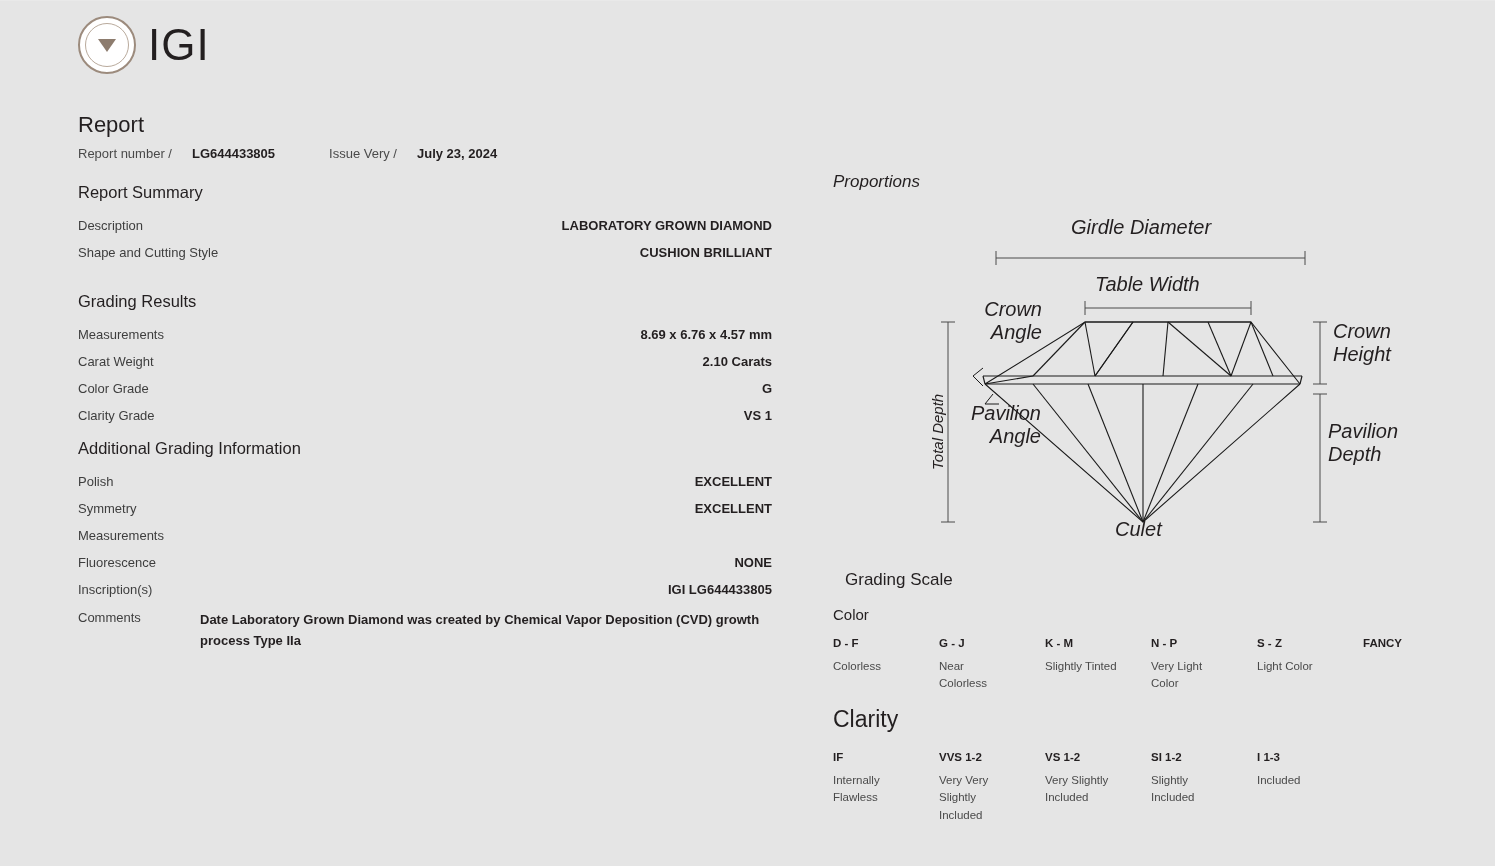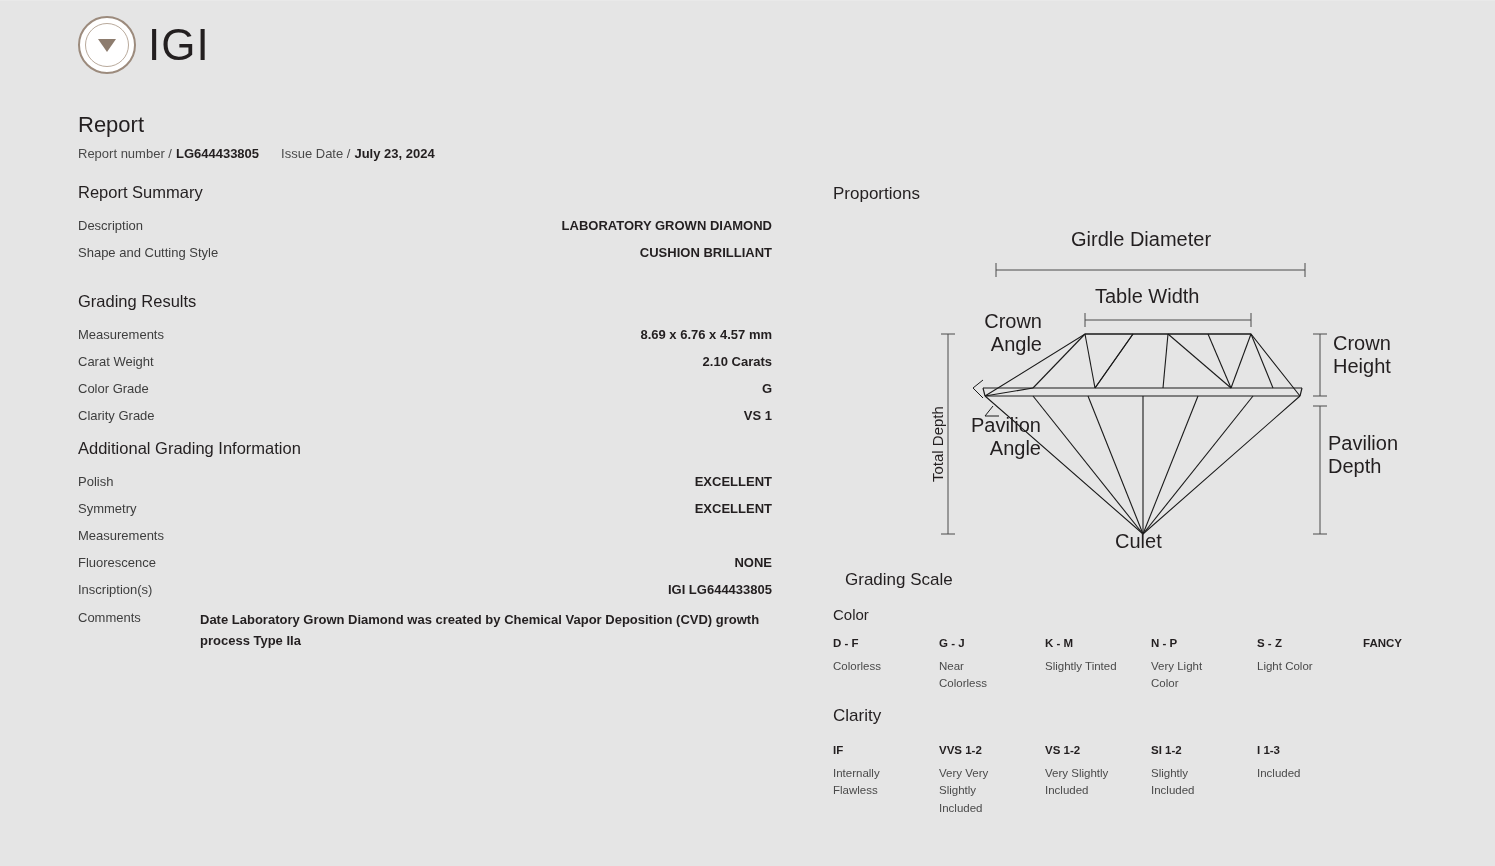--- a/index.html
+++ b/index.html
@@ -49,21 +49,21 @@
     font-family: "Liberation Sans", sans-serif;
   }
 
   
   .left { position: absolute; left: 78px; top: 112px; width: 700px; }
   h1.report-title {
     font-size: 22px; font-weight: 400; margin: 0 0 8px 0; color: #231f20;
   }
   .meta-line {
     font-size: 13px; color: #3a3a3a; margin-bottom: 22px;
-    display: flex; align-items: baseline; gap: 4px;
+    display: flex; align-items: baseline; gap: 20px;
   }
   .meta-line .lbl { color: #4a4a4a; }
   .meta-line .val { font-weight: bold; color: #231f20; }
   .meta-line .gap { display: inline-block; width: 14px; }
 
   h2.section {
     font-size: 16.5px; font-weight: 400; margin: 0 0 10px 0; color: #231f20;
   }
   .row {
     display: flex; justify-content: space-between; align-items: baseline;
@@ -80,21 +80,21 @@
   .comments-row {
     display: flex; font-size: 13px; padding-top: 7px;
   }
   .comments-row .k { color: #3e3e3e; width: 122px; flex: none; }
   .comments-row .v {
     font-weight: bold; color: #231f20; line-height: 1.6;
     width: 600px; text-align: left;
   }
 
   
-  .right { position: absolute; left: 833px; top: 184px; width: 620px; }
+  .right { position: absolute; left: 833px; top: 172px; width: 620px; font-style: italic; }
   h2.rsection { font-size: 17px; font-weight: 400; margin: 0; color: #231f20; }
 
   .diagram { position: relative; width: 620px; height: 350px; margin-top: 6px; }
   .diagram svg { position: absolute; left: 0; top: 0; }
   .dlabel {
     position: absolute; font-size: 20px; color: #231f20; line-height: 1.15;
     white-space: pre-line;
   }
   .vlabel {
     position: absolute; font-size: 15px; color: #231f20;
@@ -127,21 +127,21 @@
     <div class="logo-text">IGI</div>
   </div>
 
   <div class="left">
     <h1 class="report-title">Report</h1>
 
     <div class="meta-line">
       <span class="lbl">Report number /</span>
       <span class="val">LG644433805</span>
       <span class="gap"></span>
-      <span class="lbl">Issue Date /</span>
+      <span class="lbl">Issue Very /</span>
       <span class="val">July 23, 2024</span>
     </div>
 
     <h2 class="section">Report Summary</h2>
     <div class="rows">
       <div class="row">
         <span class="k">Description</span>
         <span class="v">LABORATORY GROWN DIAMOND</span>
       </div>
       <div class="row">
@@ -308,21 +308,21 @@
         <div class="gs-desc" style="white-space:pre-line">Light Color</div>
       </div>
       <div class="gs-col wide">
         <div class="gs-head">FANCY</div>
         <div class="gs-desc" style="white-space:pre-line"></div>
       </div>
     </div>
   </div>
 
   <div class="clarity">
-    <h3 class="gs-sub" style="font-size:17px; margin-bottom:18px;">Clarity</h3>
+    <h3 class="gs-sub" style="font-size:23px; margin-bottom:18px;">Clarity</h3>
     <div class="gs-grid">
       <div class="gs-col">
         <div class="gs-head">IF</div>
         <div class="gs-desc" style="white-space:pre-line">Internally
 Flawless</div>
       </div>
       <div class="gs-col">
         <div class="gs-head">VVS 1-2</div>
         <div class="gs-desc" style="white-space:pre-line">Very Very
 Slightly

